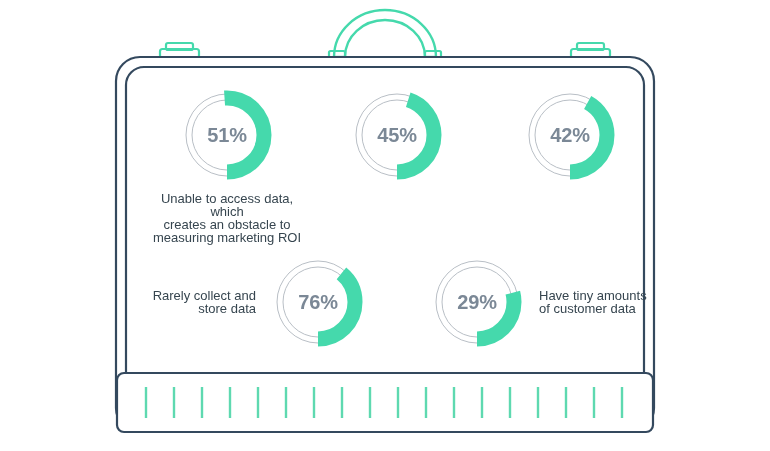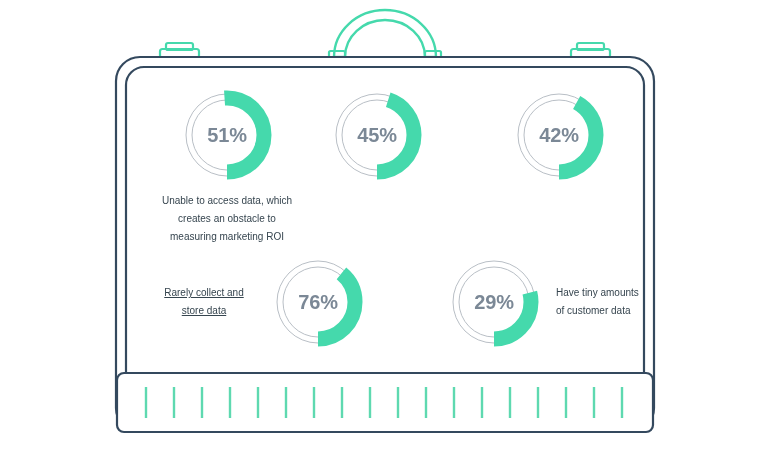--- a/index.html
+++ b/index.html
@@ -17,27 +17,27 @@
   .donut-wrap{position:absolute;}
   .donut{position:relative;width:100px;height:100px;}
   .donut svg{position:absolute;left:0;top:0;}
   .donut .pct{
     position:absolute;left:0;top:0;width:100px;height:100px;
     display:flex;align-items:center;justify-content:center;
     font-size:20px;font-weight:bold;color:#7b8896;
     letter-spacing:-0.2px;
   }
   .caption{
-    font-size:10px;
-    line-height:18px;
+    font-size:13px;
+    line-height:13px;
     color:#36454f;
     white-space:pre-line;
   }
   .cap-below{text-align:center;margin-top:7px;}
-  .cap-left{text-align:center;text-decoration:underline;}
+  .cap-left{text-align:right;}
   .cap-right{text-align:left;}
   .row2{display:flex;align-items:center;position:absolute;}
 </style>
 </head>
 <body>
 
 <div id="stage">
 
   <svg width="770" height="451" viewBox="0 0 770 451">
 
@@ -98,32 +98,32 @@
         <circle cx="50" cy="50" r="35" fill="none" stroke="#b9bfc6" stroke-width="1"></circle>
         <circle class="arc" cx="50" cy="50" r="37" fill="none" stroke="#45d9ac" stroke-width="15" transform="rotate(-90 50 50) scale(-1,1) translate(-100,0)" stroke-dasharray="118.5637067464788 113.9141496191659"></circle>
       </svg>
       <div class="pct">51%</div>
     </div>
     <div class="caption cap-below">Unable to access data, which
 creates an obstacle to
 measuring marketing ROI</div>
   </div>
 
-  <div class="donut-wrap" style="left:304px;top:85px;width:146px;">
+  <div class="donut-wrap" style="left:324px;top:85px;width:146px;">
     <div class="donut" style="margin:0 auto;">
       <svg width="100" height="100" viewBox="0 0 100 100">
         <circle cx="50" cy="50" r="41" fill="none" stroke="#b9bfc6" stroke-width="1"></circle>
         <circle cx="50" cy="50" r="35" fill="none" stroke="#b9bfc6" stroke-width="1"></circle>
         <circle class="arc" cx="50" cy="50" r="37" fill="none" stroke="#45d9ac" stroke-width="15" transform="rotate(-90 50 50) scale(-1,1) translate(-100,0)" stroke-dasharray="104.6150353645401 127.86282100110459"></circle>
       </svg>
       <div class="pct">45%</div>
     </div>
   </div>
 
-  <div class="donut-wrap" style="left:484px;top:85px;width:150px;text-decoration:underline;">
+  <div class="donut-wrap" style="left:495px;top:85px;width:150px;text-decoration:underline;">
     <div class="donut" style="margin:0 auto;">
       <svg width="100" height="100" viewBox="0 0 100 100">
         <circle cx="50" cy="50" r="41" fill="none" stroke="#b9bfc6" stroke-width="1"></circle>
         <circle cx="50" cy="50" r="35" fill="none" stroke="#b9bfc6" stroke-width="1"></circle>
         <circle class="arc" cx="50" cy="50" r="37" fill="none" stroke="#45d9ac" stroke-width="15" transform="rotate(-90 50 50) scale(-1,1) translate(-100,0)" stroke-dasharray="97.64069967357078 134.8371566920739"></circle>
       </svg>
       <div class="pct">42%</div>
     </div>
   </div>
 
@@ -133,21 +133,21 @@
     <div class="donut">
       <svg width="100" height="100" viewBox="0 0 100 100">
         <circle cx="50" cy="50" r="41" fill="none" stroke="#b9bfc6" stroke-width="1"></circle>
         <circle cx="50" cy="50" r="35" fill="none" stroke="#b9bfc6" stroke-width="1"></circle>
         <circle class="arc" cx="50" cy="50" r="37" fill="none" stroke="#45d9ac" stroke-width="15" transform="rotate(-90 50 50) scale(-1,1) translate(-100,0)" stroke-dasharray="90.66636398260144 141.81149238304326"></circle>
       </svg>
       <div class="pct">76%</div>
     </div>
   </div>
 
-  <div class="row2" style="left:444px;top:252px;">
+  <div class="row2" style="left:427px;top:252px;">
     <div class="donut">
       <svg width="100" height="100" viewBox="0 0 100 100">
         <circle cx="50" cy="50" r="41" fill="none" stroke="#b9bfc6" stroke-width="1"></circle>
         <circle cx="50" cy="50" r="35" fill="none" stroke="#b9bfc6" stroke-width="1"></circle>
         <circle class="arc" cx="50" cy="50" r="37" fill="none" stroke="#45d9ac" stroke-width="15" transform="rotate(-90 50 50) scale(-1,1) translate(-100,0)" stroke-dasharray="67.41857834603697 165.05927801960775"></circle>
       </svg>
       <div class="pct">29%</div>
     </div>
     <div class="caption cap-right" style="width:108px;margin-left:12px;">Have tiny amounts
 of customer data</div>

